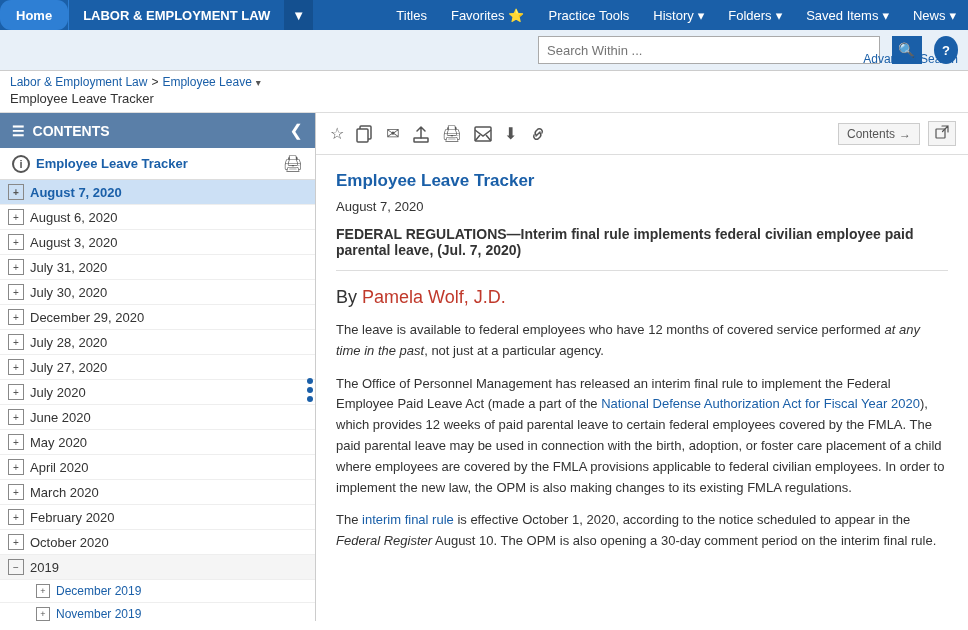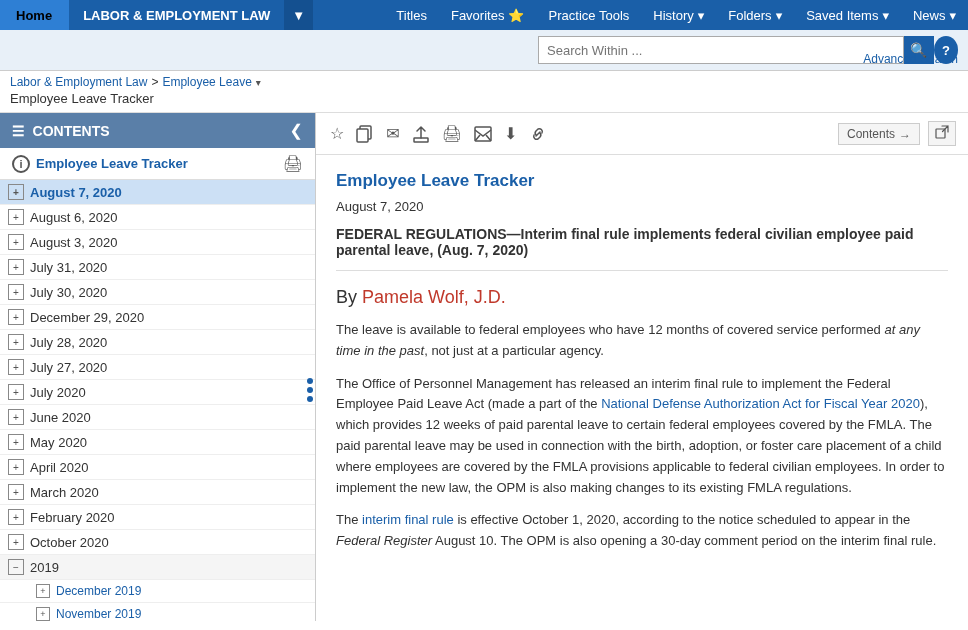--- a/index.html
+++ b/index.html
@@ -7,27 +7,28 @@
 
     
     .top-nav {
       display: flex;
       align-items: stretch;
       background: #1a5fa8;
       height: 30px;
     }
     .nav-home {
       background: #2e7fd4;
-      color: #000000;
+      color: #ffffff;
       padding: 0 16px;
       display: flex;
       align-items: center;
       font-weight: bold;
       font-size: 13px;
       cursor: pointer;
+      border-radius: 11px;
     }
     .nav-product {
       background: #1a5fa8;
       color: #fff;
       padding: 0 14px;
       display: flex;
       align-items: center;
       font-weight: bold;
       font-size: 13px;
       gap: 6px;
@@ -64,20 +65,21 @@
       border-bottom: 1px solid #ccc;
       gap: 8px;
       position: relative;
     }
     .search-input-wrap {
       display: flex;
       align-items: center;
       flex: 1;
       max-width: 420px;
       margin-left: auto;
+      gap: 12px;
     }
     .search-input {
       flex: 1;
       border: 1px solid #aaa;
       padding: 4px 8px;
       font-size: 13px;
       height: 28px;
       outline: none;
     }
     .search-btn {
@@ -596,21 +598,21 @@
           <rect x="1" y="4" width="9" height="9" rx="0.5" stroke="#555" stroke-width="1.2" fill="none"></rect>
           <path d="M7 1h6v6M7.5 6.5L13 1" stroke="#555" stroke-width="1.2" stroke-linecap="round"></path>
         </svg>
       </div>
     </div>
 
     <div class="content-area">
       <div class="doc-section">
         <h2 class="doc-main-title">Employee Leave Tracker</h2>
         <p class="doc-date">August 7, 2020</p>
-        <p class="doc-headline">FEDERAL REGULATIONS—Interim final rule implements federal civilian employee paid parental leave, (Aug. 7, 2020)</p>
+        <p class="doc-headline">FEDERAL REGULATIONS—Interim final rule implements federal civilian employee paid parental leave, (Jul. 7, 2020)</p>
         <p class="doc-author">
           <span>By </span><a>Pamela Wolf, J.D.</a>
         </p>
         <p class="doc-para">
           The leave is available to federal employees who have 12 months of covered service performed <em>at any time in the past</em>, not just at a particular agency.
         </p>
         <p class="doc-para">
           The Office of Personnel Management has released an interim final rule to implement the Federal Employee Paid Leave Act (made a part of the <a>National Defense Authorization Act for Fiscal Year 2020</a>), which provides 12 weeks of paid parental leave to certain federal employees covered by the FMLA. The paid parental leave may be used in connection with the birth, adoption, or foster care placement of a child where employees are covered by the FMLA provisions applicable to federal civilian employees. In order to implement the new law, the OPM is also making changes to its existing FMLA regulations.
         </p>
         <p class="doc-para">

